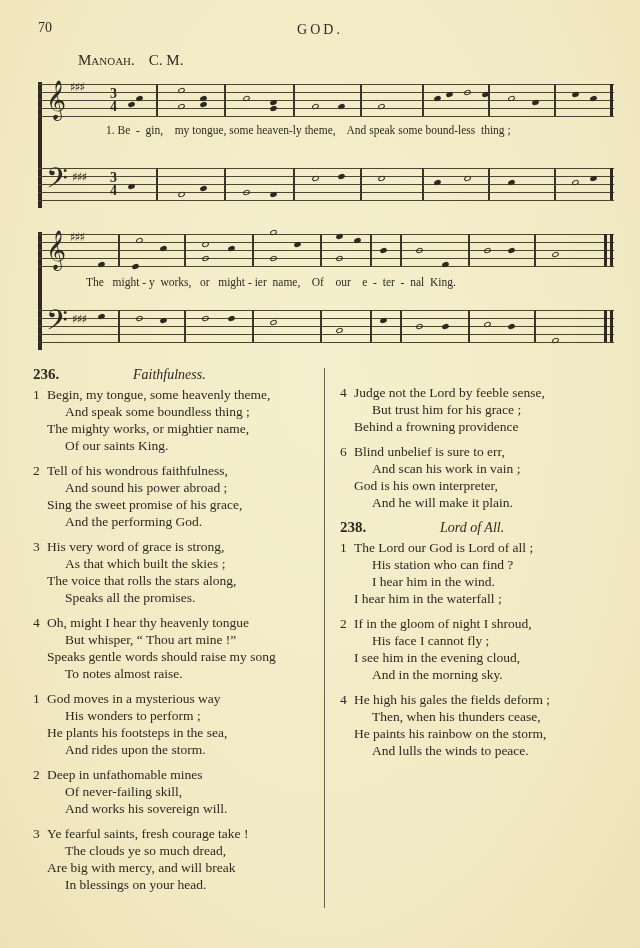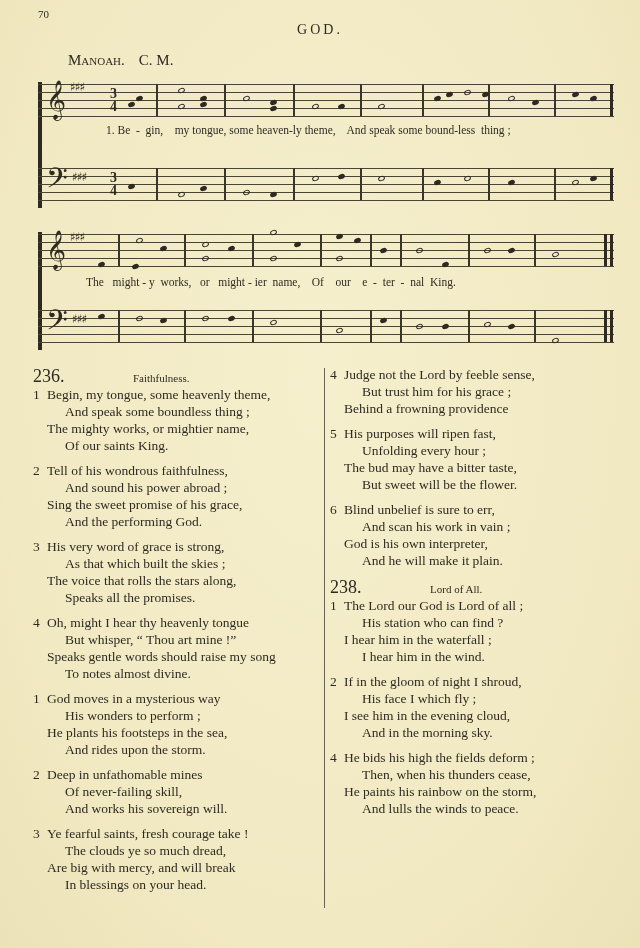--- a/index.html
+++ b/index.html
@@ -5,45 +5,45 @@
   html, body { margin: 0; padding: 0; }
   body {
     width: 640px; height: 948px; overflow: hidden;
     background: #f3ecc6;
     font-family: "DejaVu Serif", "Liberation Serif", serif;
     color: #2e2a22;
     position: relative;
   }
   .page { position: absolute; left: 0; top: 0; width: 640px; height: 948px;
     background: radial-gradient(ellipse at 50% 40%, #f6efcd 0%, #f1e9c2 70%, #ece2b8 100%); }
-  .page-number { position: absolute; left: 38px; top: 8px; font-size: 11px; font-family: "Liberation Serif", serif; }
+  .page-number { position: absolute; left: 38px; top: 20px; font-size: 14px; font-family: "Liberation Serif", serif; }
   .running-head { position: absolute; left: 0; width: 640px; top: 22px; text-align: center; font-size: 14px; letter-spacing: 3px; font-family: "Liberation Serif", serif; }
-  .tune-title { position: absolute; left: 68px; top: 52px; font-size: 15px; font-family: "Liberation Serif", serif; font-variant: small-caps; }
+  .tune-title { position: absolute; left: 78px; top: 52px; font-size: 15px; font-family: "Liberation Serif", serif; font-variant: small-caps; }
   .tune-meter { margin-left: 14px; font-variant: normal; }
 
   .system { position: absolute; left: 38px; width: 576px; }
   .staff { position: absolute; left: 0; width: 576px; height: 32px; }
   .staff .line { position: absolute; left: 0; right: 0; height: 1px; background: #4a4437; }
   .brace-bar { position: absolute; left: 0; width: 4px; background: #2e2a22; }
   .barline { position: absolute; width: 2px; background: #3a352b; }
   .endbar { position: absolute; width: 3px; background: #2e2a22; }
   .clef { position: absolute; font-size: 34px; line-height: 1; color: #2e2a22; font-family: "DejaVu Sans", sans-serif; }
   .keysig { position: absolute; font-size: 12px; letter-spacing: -1px; color: #2e2a22; font-family: "DejaVu Sans", sans-serif; }
   .timesig { position: absolute; font-size: 14px; font-weight: bold; line-height: 13px; text-align: center; font-family: "Liberation Serif", serif; }
   .note { position: absolute; width: 7px; height: 5px; border-radius: 50%; background: #2e2a22; transform: rotate(-20deg); }
   .note.half { background: transparent; border: 1.5px solid #2e2a22; width: 5px; height: 3px; }
   .lyrics { position: absolute; font-size: 11.5px; white-space: pre; font-family: "Liberation Serif", serif; }
 
   .column { position: absolute; top: 366px; }
   .col-left { left: 33px; width: 285px; }
-  .col-right { left: 330px; width: 290px; }
+  .col-right { left: 340px; width: 290px; margin-top: 18px; }
   .divider { position: absolute; left: 324px; top: 368px; width: 1px; height: 540px; background: #6a6354; }
   .hymn-head { display: flex; align-items: baseline; height: 20px; }
-  .hymn-num { font-size: 18px; font-weight: normal; width: 100px; font-family: "Liberation Serif", serif; }
-  .hymn-sub { font-size: 11px; font-family: "Liberation Serif", serif; }
+  .hymn-num { font-size: 15px; font-weight: bold; width: 100px; font-family: "Liberation Serif", serif; }
+  .hymn-sub { font-size: 14px; font-family: "Liberation Serif", serif; font-style: italic; }
   .verse { margin: 0 0 8px 0; font-size: 13.5px; line-height: 17px; font-family: "Liberation Serif", serif; }
   .vline { white-space: nowrap; }
   .vnum { display: inline-block; width: 14px; }
   .ind1 { padding-left: 14px; }
   .ind2 { padding-left: 32px; }
 </style>
 </head>
 <body>
 
 <div class="page">
@@ -232,21 +232,21 @@
       <div class="verse">
         <div class="vline"><span class="vnum">3</span><span>His very word of grace is strong,</span></div>
         <div class="vline ind2">As that which built the skies ;</div>
         <div class="vline ind1">The voice that rolls the stars along,</div>
         <div class="vline ind2">Speaks all the promises.</div>
       </div>
       <div class="verse">
         <div class="vline"><span class="vnum">4</span><span>Oh, might I hear thy heavenly tongue</span></div>
         <div class="vline ind2">But whisper, “ Thou art mine !”</div>
         <div class="vline ind1">Speaks gentle words should raise my song</div>
-        <div class="vline ind2">To notes almost divine.</div>
+        <div class="vline ind2">To notes almost raise.</div>
       </div>
     </div>
     <div class="hymn" style="margin-top:6px;">
       <div class="verse">
         <div class="vline"><span class="vnum">1</span><span>God moves in a mysterious way</span></div>
         <div class="vline ind2">His wonders to perform ;</div>
         <div class="vline ind1">He plants his footsteps in the sea,</div>
         <div class="vline ind2">And rides upon the storm.</div>
       </div>
       <div class="verse">
@@ -263,49 +263,43 @@
     </div>
   </div>
 
   <div class="column col-right">
     <div class="verse">
       <div class="vline"><span class="vnum">4</span><span>Judge not the Lord by feeble sense,</span></div>
       <div class="vline ind2">But trust him for his grace ;</div>
       <div class="vline ind1">Behind a frowning providence</div>
     </div>
     <div class="verse">
-      <div class="vline"><span class="vnum">5</span><span>His purposes will ripen fast,</span></div>
-      <div class="vline ind2">Unfolding every hour ;</div>
-      <div class="vline ind1">The bud may have a bitter taste,</div>
-      <div class="vline ind2">But sweet will be the flower.</div>
-    </div>
-    <div class="verse">
       <div class="vline"><span class="vnum">6</span><span>Blind unbelief is sure to err,</span></div>
       <div class="vline ind2">And scan his work in vain ;</div>
       <div class="vline ind1">God is his own interpreter,</div>
       <div class="vline ind2">And he will make it plain.</div>
     </div>
     <div class="hymn" style="margin-top:6px;">
       <div class="hymn-head">
           <span class="hymn-num">238.</span>
           <span class="hymn-sub">Lord of All.</span>
         </div>
       <div class="verse">
         <div class="vline"><span class="vnum">1</span><span>The Lord our God is Lord of all ;</span></div>
         <div class="vline ind2">His station who can find ?</div>
+        <div class="vline ind2">I hear him in the wind.</div>
         <div class="vline ind1">I hear him in the waterfall ;</div>
-        <div class="vline ind2">I hear him in the wind.</div>
       </div>
       <div class="verse">
         <div class="vline"><span class="vnum">2</span><span>If in the gloom of night I shroud,</span></div>
-        <div class="vline ind2">His face I which fly ;</div>
+        <div class="vline ind2">His face I cannot fly ;</div>
         <div class="vline ind1">I see him in the evening cloud,</div>
         <div class="vline ind2">And in the morning sky.</div>
       </div>
       <div class="verse">
-        <div class="vline"><span class="vnum">4</span><span>He bids his high the fields deform ;</span></div>
+        <div class="vline"><span class="vnum">4</span><span>He high his gales the fields deform ;</span></div>
         <div class="vline ind2">Then, when his thunders cease,</div>
         <div class="vline ind1">He paints his rainbow on the storm,</div>
         <div class="vline ind2">And lulls the winds to peace.</div>
       </div>
     </div>
   </div>
 </div>
 
 </body></html>

